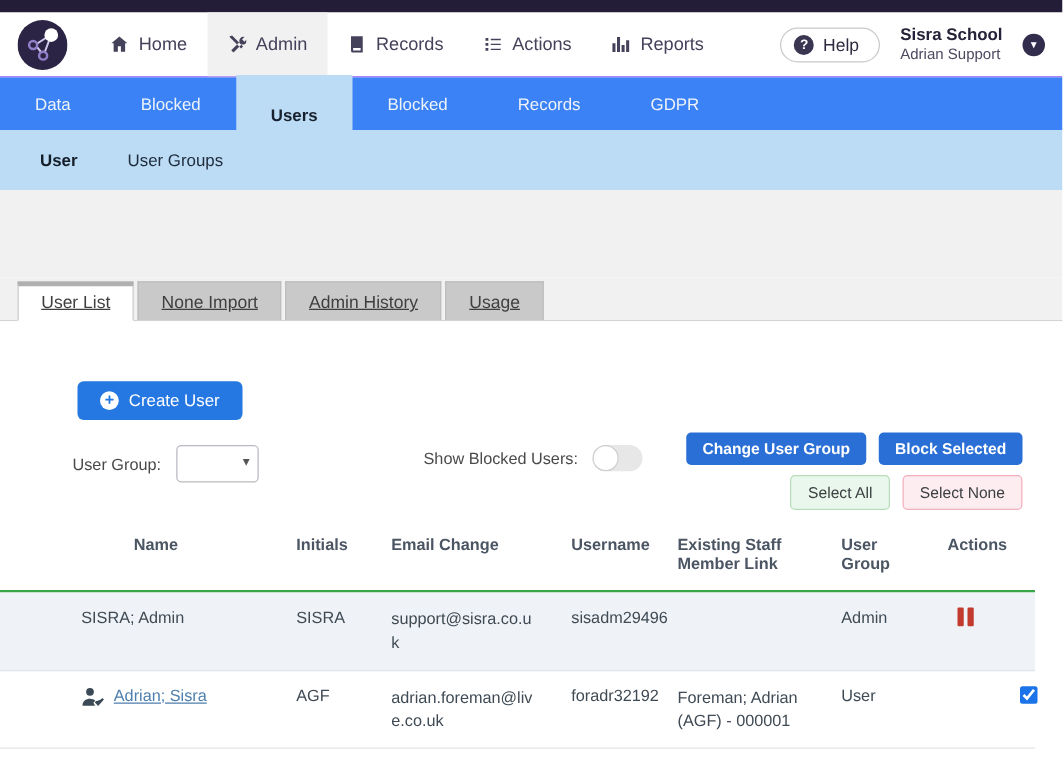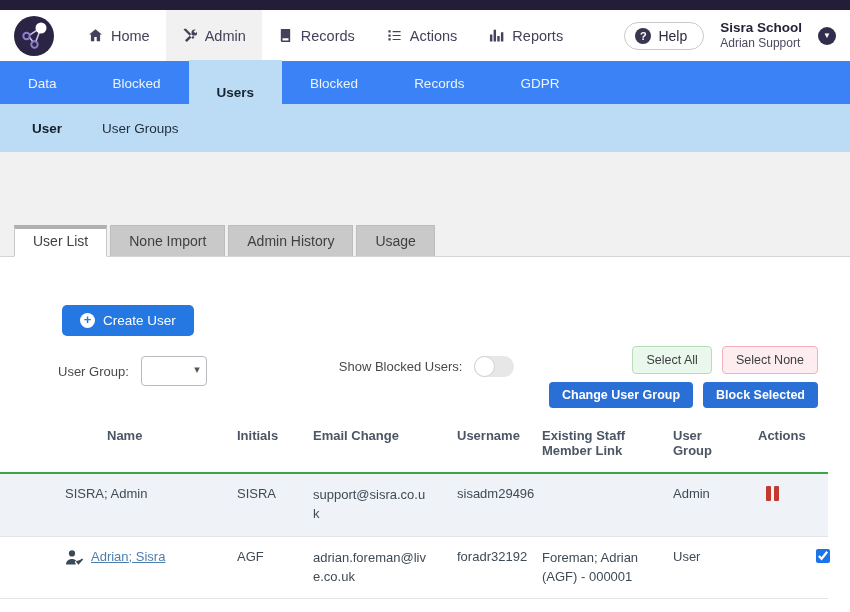--- a/index.html
+++ b/index.html
@@ -43,21 +43,21 @@
   .sub-item { font-size:13.5px; color:#1d2b3a; cursor:pointer; }
   .sub-item.active { font-weight:bold; color:#141e29; }
 
   
   .page-gap { height:70px; background:#f2f1f2; }
 
   
   .tabs { background:#f2f1f2; display:flex; align-items:flex-end; padding-left:14px;
     border-bottom:1px solid #d4d4d4; height:35px; }
   .tab { font-size:14px; color:#3f3f3f; padding:7px 18px; background:#c9c9c9;
-    border:1px solid #bdbdbd; border-bottom:none; margin-right:3px; cursor:pointer; }
+    border:1px solid #bdbdbd; border-bottom:none; margin-right:3px; cursor:pointer;text-decoration:underline; }
   .tab.active { background:#fff; border:1px solid #c9c9c9; border-top:4px solid #b0b0b0;
     border-bottom:1px solid #fff; margin-bottom:-1px; padding-top:4px; }
 
   
   .panel { background:#fff; height:355px; padding-top:48px; position:relative; overflow:hidden; }
 
   .btn-primary { background:#2577e2; color:#fff; border:none; border-radius:5px;
     font-size:13.5px; padding:8px 18px; display:inline-flex; align-items:center; gap:8px;
     cursor:pointer; font-family:inherit; }
   .create-btn { margin-left:62px; }
@@ -226,26 +226,26 @@
       </span>
     </div>
     <div class="fl-group blocked-group">
       <span class="fl-label">Show Blocked Users:</span>
       <div class="toggle">
         <div class="knob"></div>
       </div>
     </div>
     <div class="bulk-stack">
       <div class="bulk-row">
+        <button class="btn-sm btn-blue">Change User Group</button>
+        <button class="btn-sm btn-blue">Block Selected</button>
+      </div>
+      <div class="bulk-row">
         <button class="btn-sm btn-select-all">Select All</button>
         <button class="btn-sm btn-select-none">Select None</button>
-      </div>
-      <div class="bulk-row">
-        <button class="btn-sm btn-blue">Change User Group</button>
-        <button class="btn-sm btn-blue">Block Selected</button>
       </div>
     </div>
   </div>
 
   <div class="table">
     <div class="t-row t-head">
       <div class="cell c-name">Name</div>
       <div class="cell">Initials</div>
       <div class="cell">Email Change</div>
       <div class="cell">Username</div>

